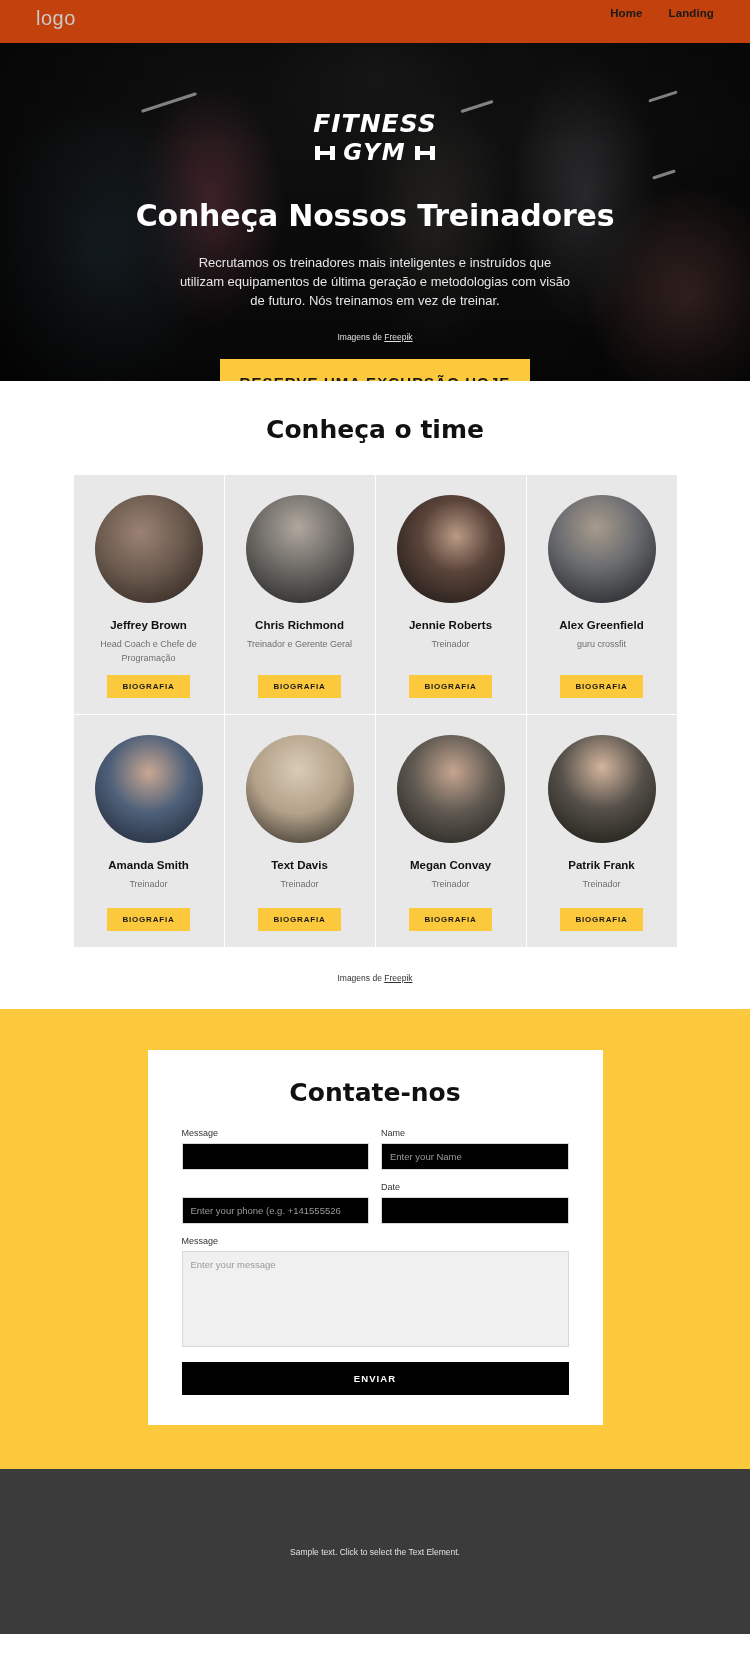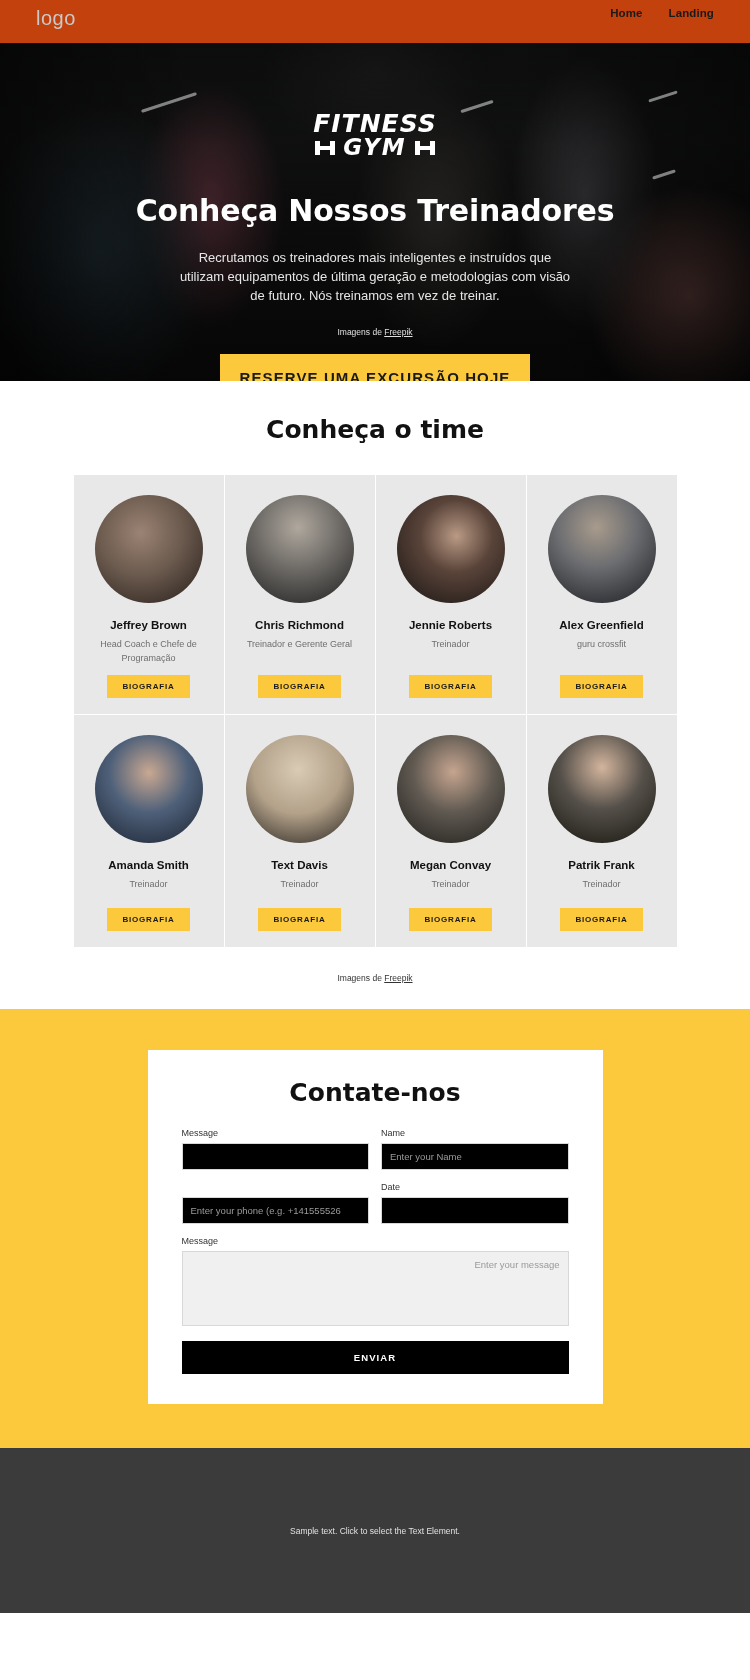--- a/index.html
+++ b/index.html
@@ -85,20 +85,21 @@
     font-weight: 700;
     font-style: italic;
     letter-spacing: 1px;
     font-family: "DejaVu Sans", sans-serif;
   }
   .gym-logo .l2 {
     display: flex;
     align-items: center;
     justify-content: flex-start;
     gap: 6px;
+    margin-top: 5px;
   }
   .gym-logo .l2 span.word {
     font-size: 23px;
     font-weight: 700;
     font-style: italic;
     letter-spacing: 2px;
     font-family: "DejaVu Sans", sans-serif;
   }
   .bell {
     display: inline-block;
@@ -261,29 +262,28 @@
     background: #000000;
     border: 1px solid #d8d8d8;
     font-size: 9.5px;
     color: #7a7a7a;
     padding: 0 8px;
     font-family: "Liberation Sans", sans-serif;
   }
   .field-input::placeholder { color: #9a9a9a; }
   .field-textarea {
     width: 100%;
-    height: 75px;
+    height: 96px;
     background: #f0f0f0;
     border: 1px solid #d8d8d8;
     font-size: 9.5px;
     color: #7a7a7a;
     padding: 7px 8px;
     resize: none;
     font-family: "Liberation Sans", sans-serif;
-    text-align: right;
   }
   .field-textarea::placeholder { color: #9a9a9a; }
   .submit-button {
     width: 100%;
     background: #000;
     color: #fff;
     border: none;
     padding: 11px 0;
     font-size: 9.5px;
     font-weight: 700;

